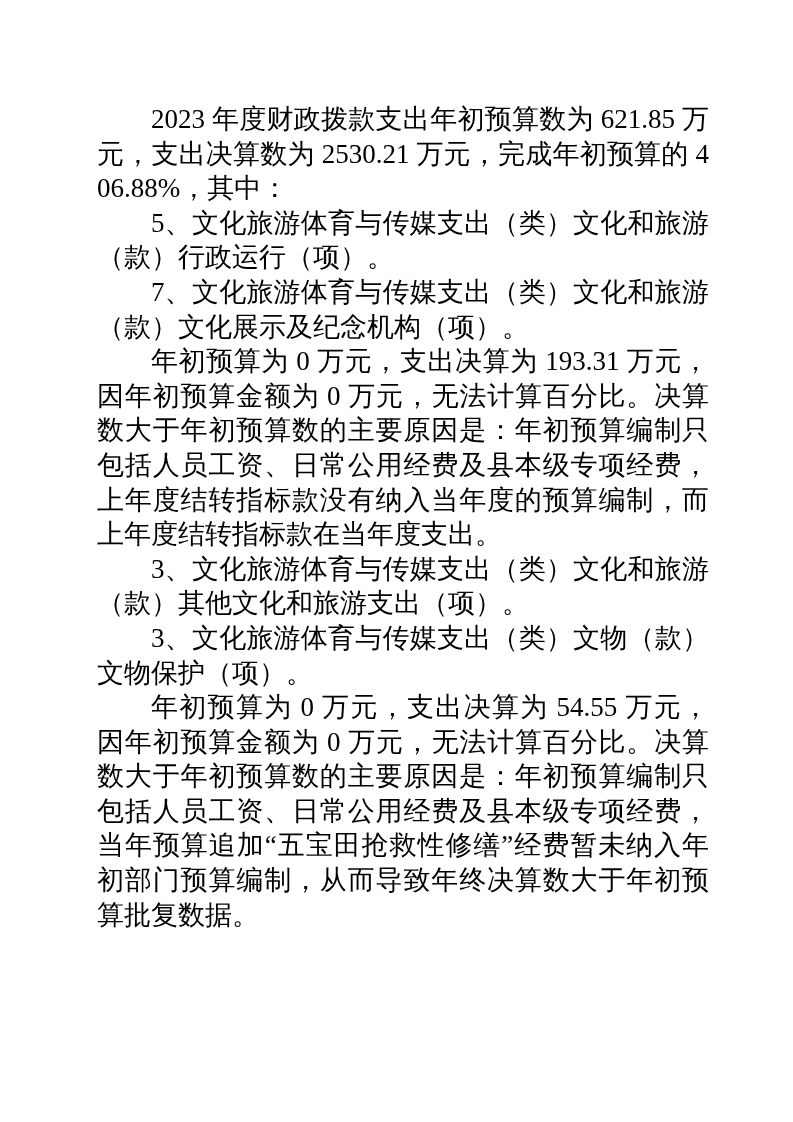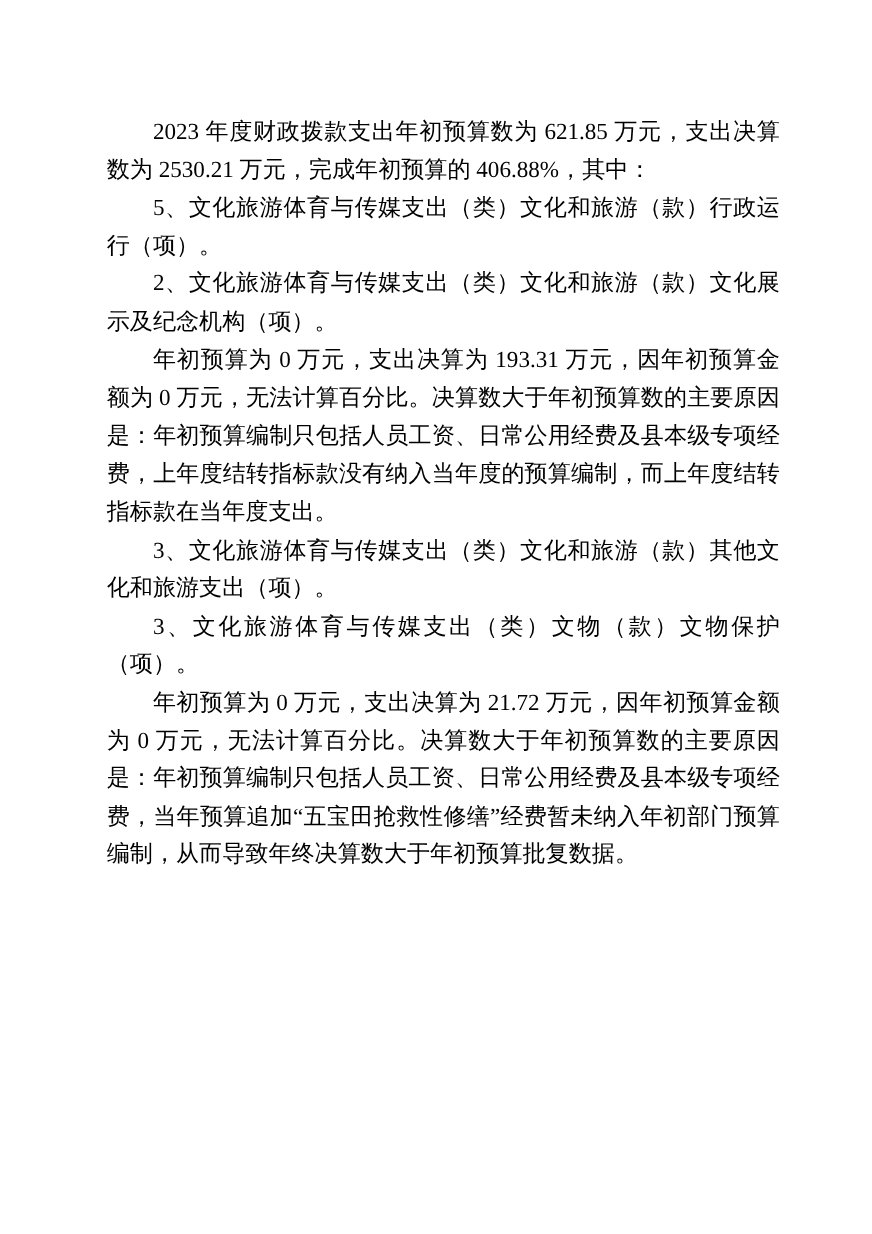--- a/index.html
+++ b/index.html
@@ -14,37 +14,37 @@
     background: #ffffff;
     overflow: hidden;
     font-family: "Liberation Serif", "DejaVu Serif", serif;
     color: #000000;
   }
   .document-body {
     position: absolute;
     left: 97px;
     top: 102px;
     width: 612px;
-    font-size: 21px;
+    font-size: 27px;
     line-height: 34.6px;
     text-align: justify;
   }
   .document-body p {
     margin: 0;
     padding: 0;
     text-indent: 2em;
     word-break: break-all;
   }
 </style>
 </head>
 <body>
 
 <div class="page">
   <div class="document-body">
     <p>2023 年度财政拨款支出年初预算数为 621.85 万元，支出决算数为 2530.21 万元，完成年初预算的 406.88%，其中：</p>
     <p>5、文化旅游体育与传媒支出（类）文化和旅游（款）行政运行（项）。</p>
-    <p>2、文化旅游体育与传媒支出（类）文化和旅游（款）文化展示及纪念机构（项）。</p>
+    <p>7、文化旅游体育与传媒支出（类）文化和旅游（款）文化展示及纪念机构（项）。</p>
     <p>年初预算为 0 万元，支出决算为 193.31 万元，因年初预算金额为 0 万元，无法计算百分比。决算数大于年初预算数的主要原因是：年初预算编制只包括人员工资、日常公用经费及县本级专项经费，上年度结转指标款没有纳入当年度的预算编制，而上年度结转指标款在当年度支出。</p>
     <p>3、文化旅游体育与传媒支出（类）文化和旅游（款）其他文化和旅游支出（项）。</p>
     <p>3、文化旅游体育与传媒支出（类）文物（款）文物保护（项）。</p>
-    <p>年初预算为 0 万元，支出决算为 21.72 万元，因年初预算金额为 0 万元，无法计算百分比。决算数大于年初预算数的主要原因是：年初预算编制只包括人员工资、日常公用经费及县本级专项经费，当年预算追加“五宝田抢救性修缮”经费暂未纳入年初部门预算编制，从而导致年终决算数大于年初预算批复数据。</p>
+    <p>年初预算为 0 万元，支出决算为 54.55 万元，因年初预算金额为 0 万元，无法计算百分比。决算数大于年初预算数的主要原因是：年初预算编制只包括人员工资、日常公用经费及县本级专项经费，当年预算追加“五宝田抢救性修缮”经费暂未纳入年初部门预算编制，从而导致年终决算数大于年初预算批复数据。</p>
   </div>
 </div>
 
 </body></html>

